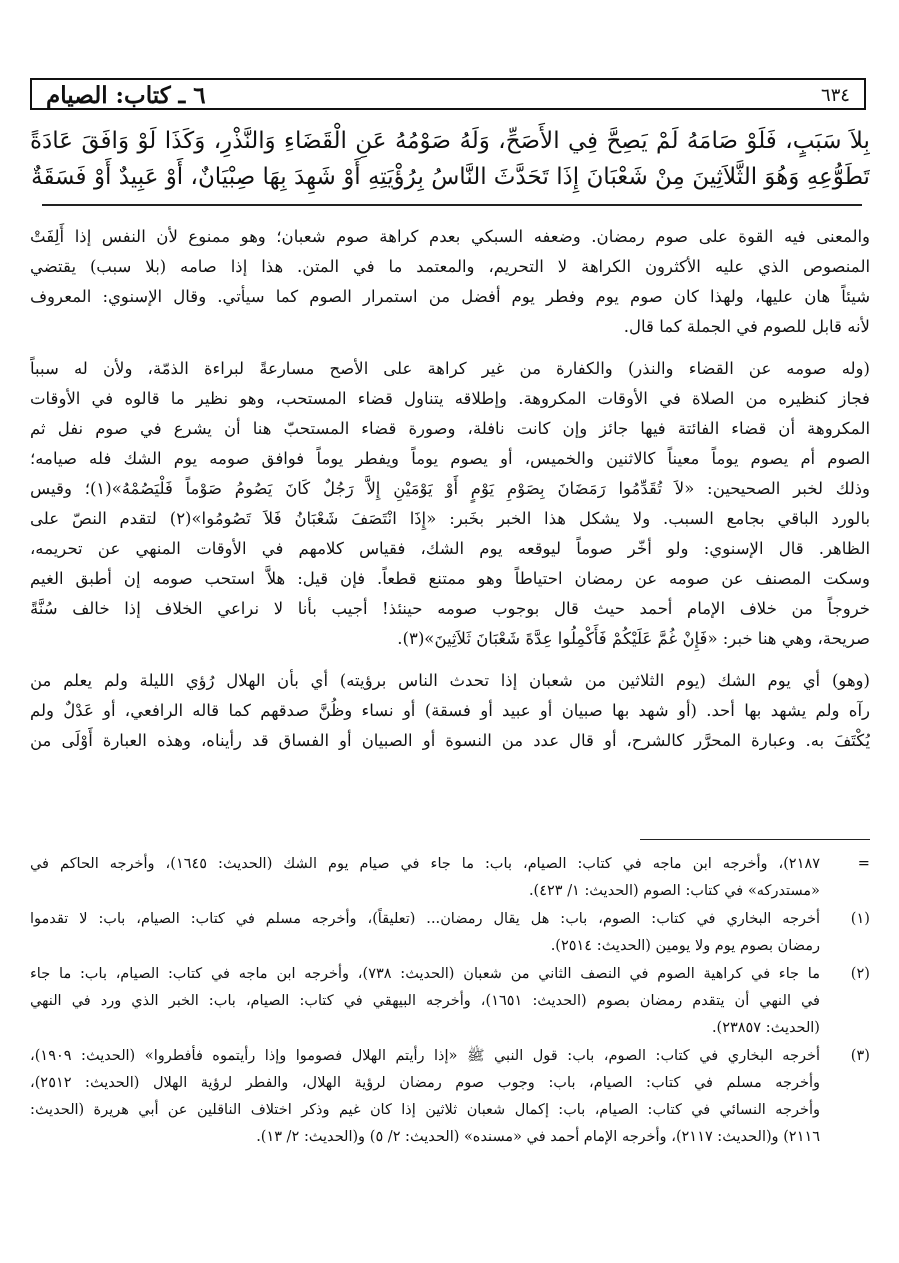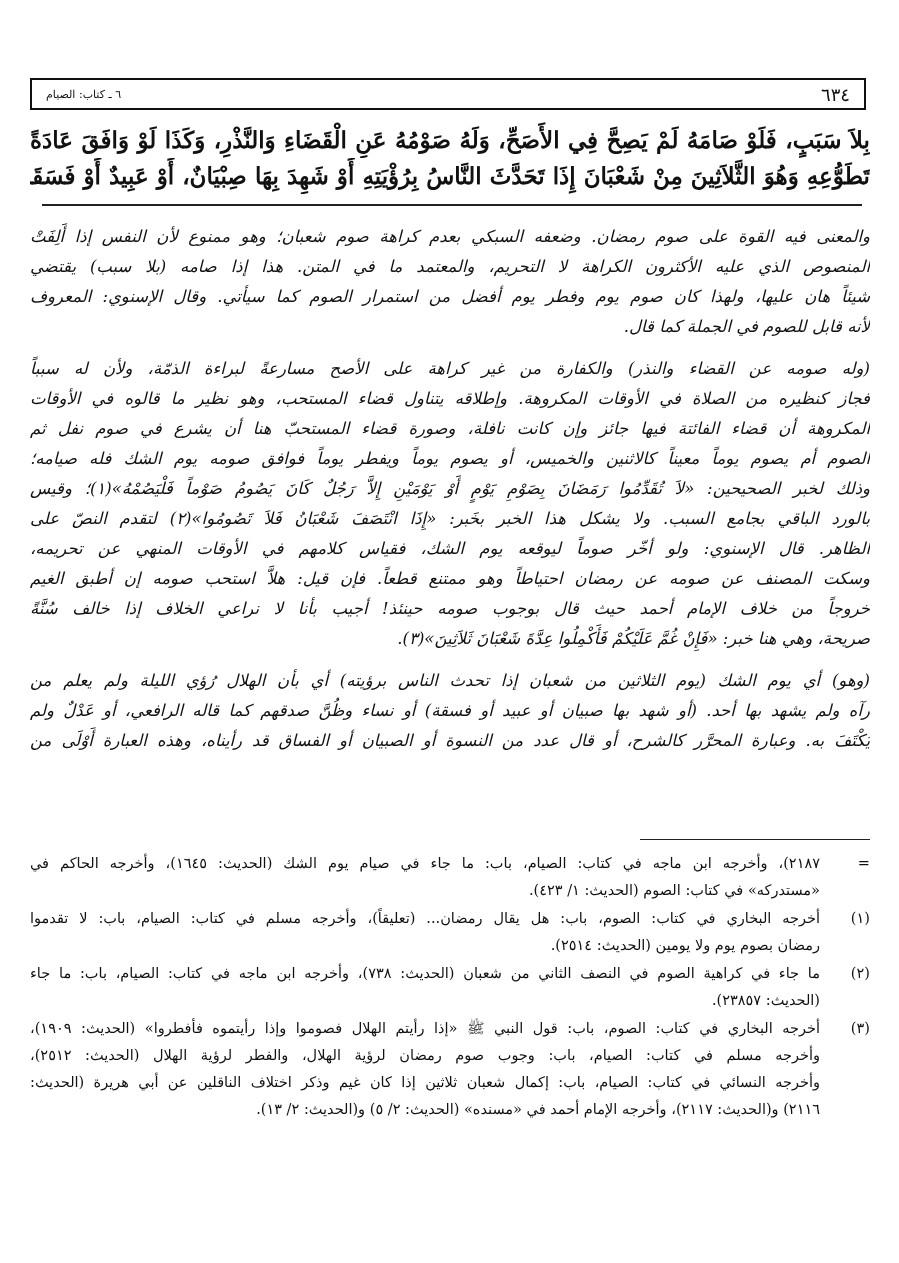--- a/index.html
+++ b/index.html
@@ -9,38 +9,38 @@
       color: #111;
     }
     .page { position: absolute; left: 30px; top: 0; width: 840px; direction: rtl; }
     .header-box {
       position: absolute; top: 78px; left: 0; width: 836px; height: 32px;
       border: 2px solid #111; box-sizing: border-box;
       display: flex; align-items: center; justify-content: space-between;
       padding: 0 14px;
     }
     .header-box .page-num { font-size: 18px; font-weight: normal; }
-    .header-box .chapter { font-size: 11px; font-weight: normal; }
+    .header-box .chapter { font-size: 23px; font-weight: bold; }
     .matn {
       position: absolute; top: 122px; left: 0; width: 840px;
       font-size: 23px; line-height: 36px; text-align: justify; text-align-last: justify;
     }
     .matn-line { display: block; white-space: nowrap; overflow: hidden; }
     .rule-top {
       position: absolute; top: 204px; left: 12px; width: 820px; height: 0;
       border-top: 2px solid #222;
     }
     .sharh {
       position: absolute; top: 222px; left: 0; width: 840px;
       font-size: 16.5px; line-height: 30px;
     }
-    .para { margin: 0 0 12px 0; font-style: italic; }
+    .para { margin: 0 0 12px 0; }
     .line { display: block; white-space: nowrap; overflow: hidden; text-align: justify; text-align-last: justify; }
     .line.last { text-align-last: right; }
-    .b { font-weight: bold; }
+    .b { font-weight: normal; }
     .rule-foot {
       position: absolute; top: 839px; right: 0; width: 230px; height: 0;
       border-top: 1.5px solid #222;
     }
     .footnotes {
       position: absolute; top: 850px; left: 0; width: 840px;
       font-size: 14.5px; line-height: 27px;
     }
     .fn { display: flex; flex-direction: row; margin-bottom: 1px; }
     .fn-num { width: 50px; flex: none; text-align: right; }
@@ -103,20 +103,21 @@
       <span class="fn-num">(١)</span>
       <div class="fn-body">
         <span class="line">أخرجه البخاري في كتاب: الصوم، باب: هل يقال رمضان... (تعليقاً)، وأخرجه مسلم في كتاب: الصيام، باب: لا تقدموا</span>
         <span class="line last">رمضان بصوم يوم ولا يومين (الحديث: ٢٥١٤).</span>
       </div>
     </div>
     <div class="fn">
       <span class="fn-num">(٢)</span>
       <div class="fn-body">
         <span class="line">ما جاء في كراهية الصوم في النصف الثاني من شعبان (الحديث: ٧٣٨)، وأخرجه ابن ماجه في كتاب: الصيام، باب: ما جاء</span>
+        <span class="line">في النهي أن يتقدم رمضان بصوم (الحديث: ١٦٥١)، وأخرجه البيهقي في كتاب: الصيام، باب: الخبر الذي ورد في النهي</span>
         <span class="line last">(الحديث: ٢٣٨٥٧).</span>
       </div>
     </div>
     <div class="fn">
       <span class="fn-num">(٣)</span>
       <div class="fn-body">
         <span class="line">أخرجه البخاري في كتاب: الصوم، باب: قول النبي ﷺ «إذا رأيتم الهلال فصوموا وإذا رأيتموه فأفطروا» (الحديث: ١٩٠٩)،</span>
         <span class="line">وأخرجه مسلم في كتاب: الصيام، باب: وجوب صوم رمضان لرؤية الهلال، والفطر لرؤية الهلال (الحديث: ٢٥١٢)،</span>
         <span class="line">وأخرجه النسائي في كتاب: الصيام، باب: إكمال شعبان ثلاثين إذا كان غيم وذكر اختلاف الناقلين عن أبي هريرة (الحديث:</span>
         <span class="line last">٢١١٦) و(الحديث: ٢١١٧)، وأخرجه الإمام أحمد في «مسنده» (الحديث: ٢/ ٥) و(الحديث: ٢/ ١٣).</span>

